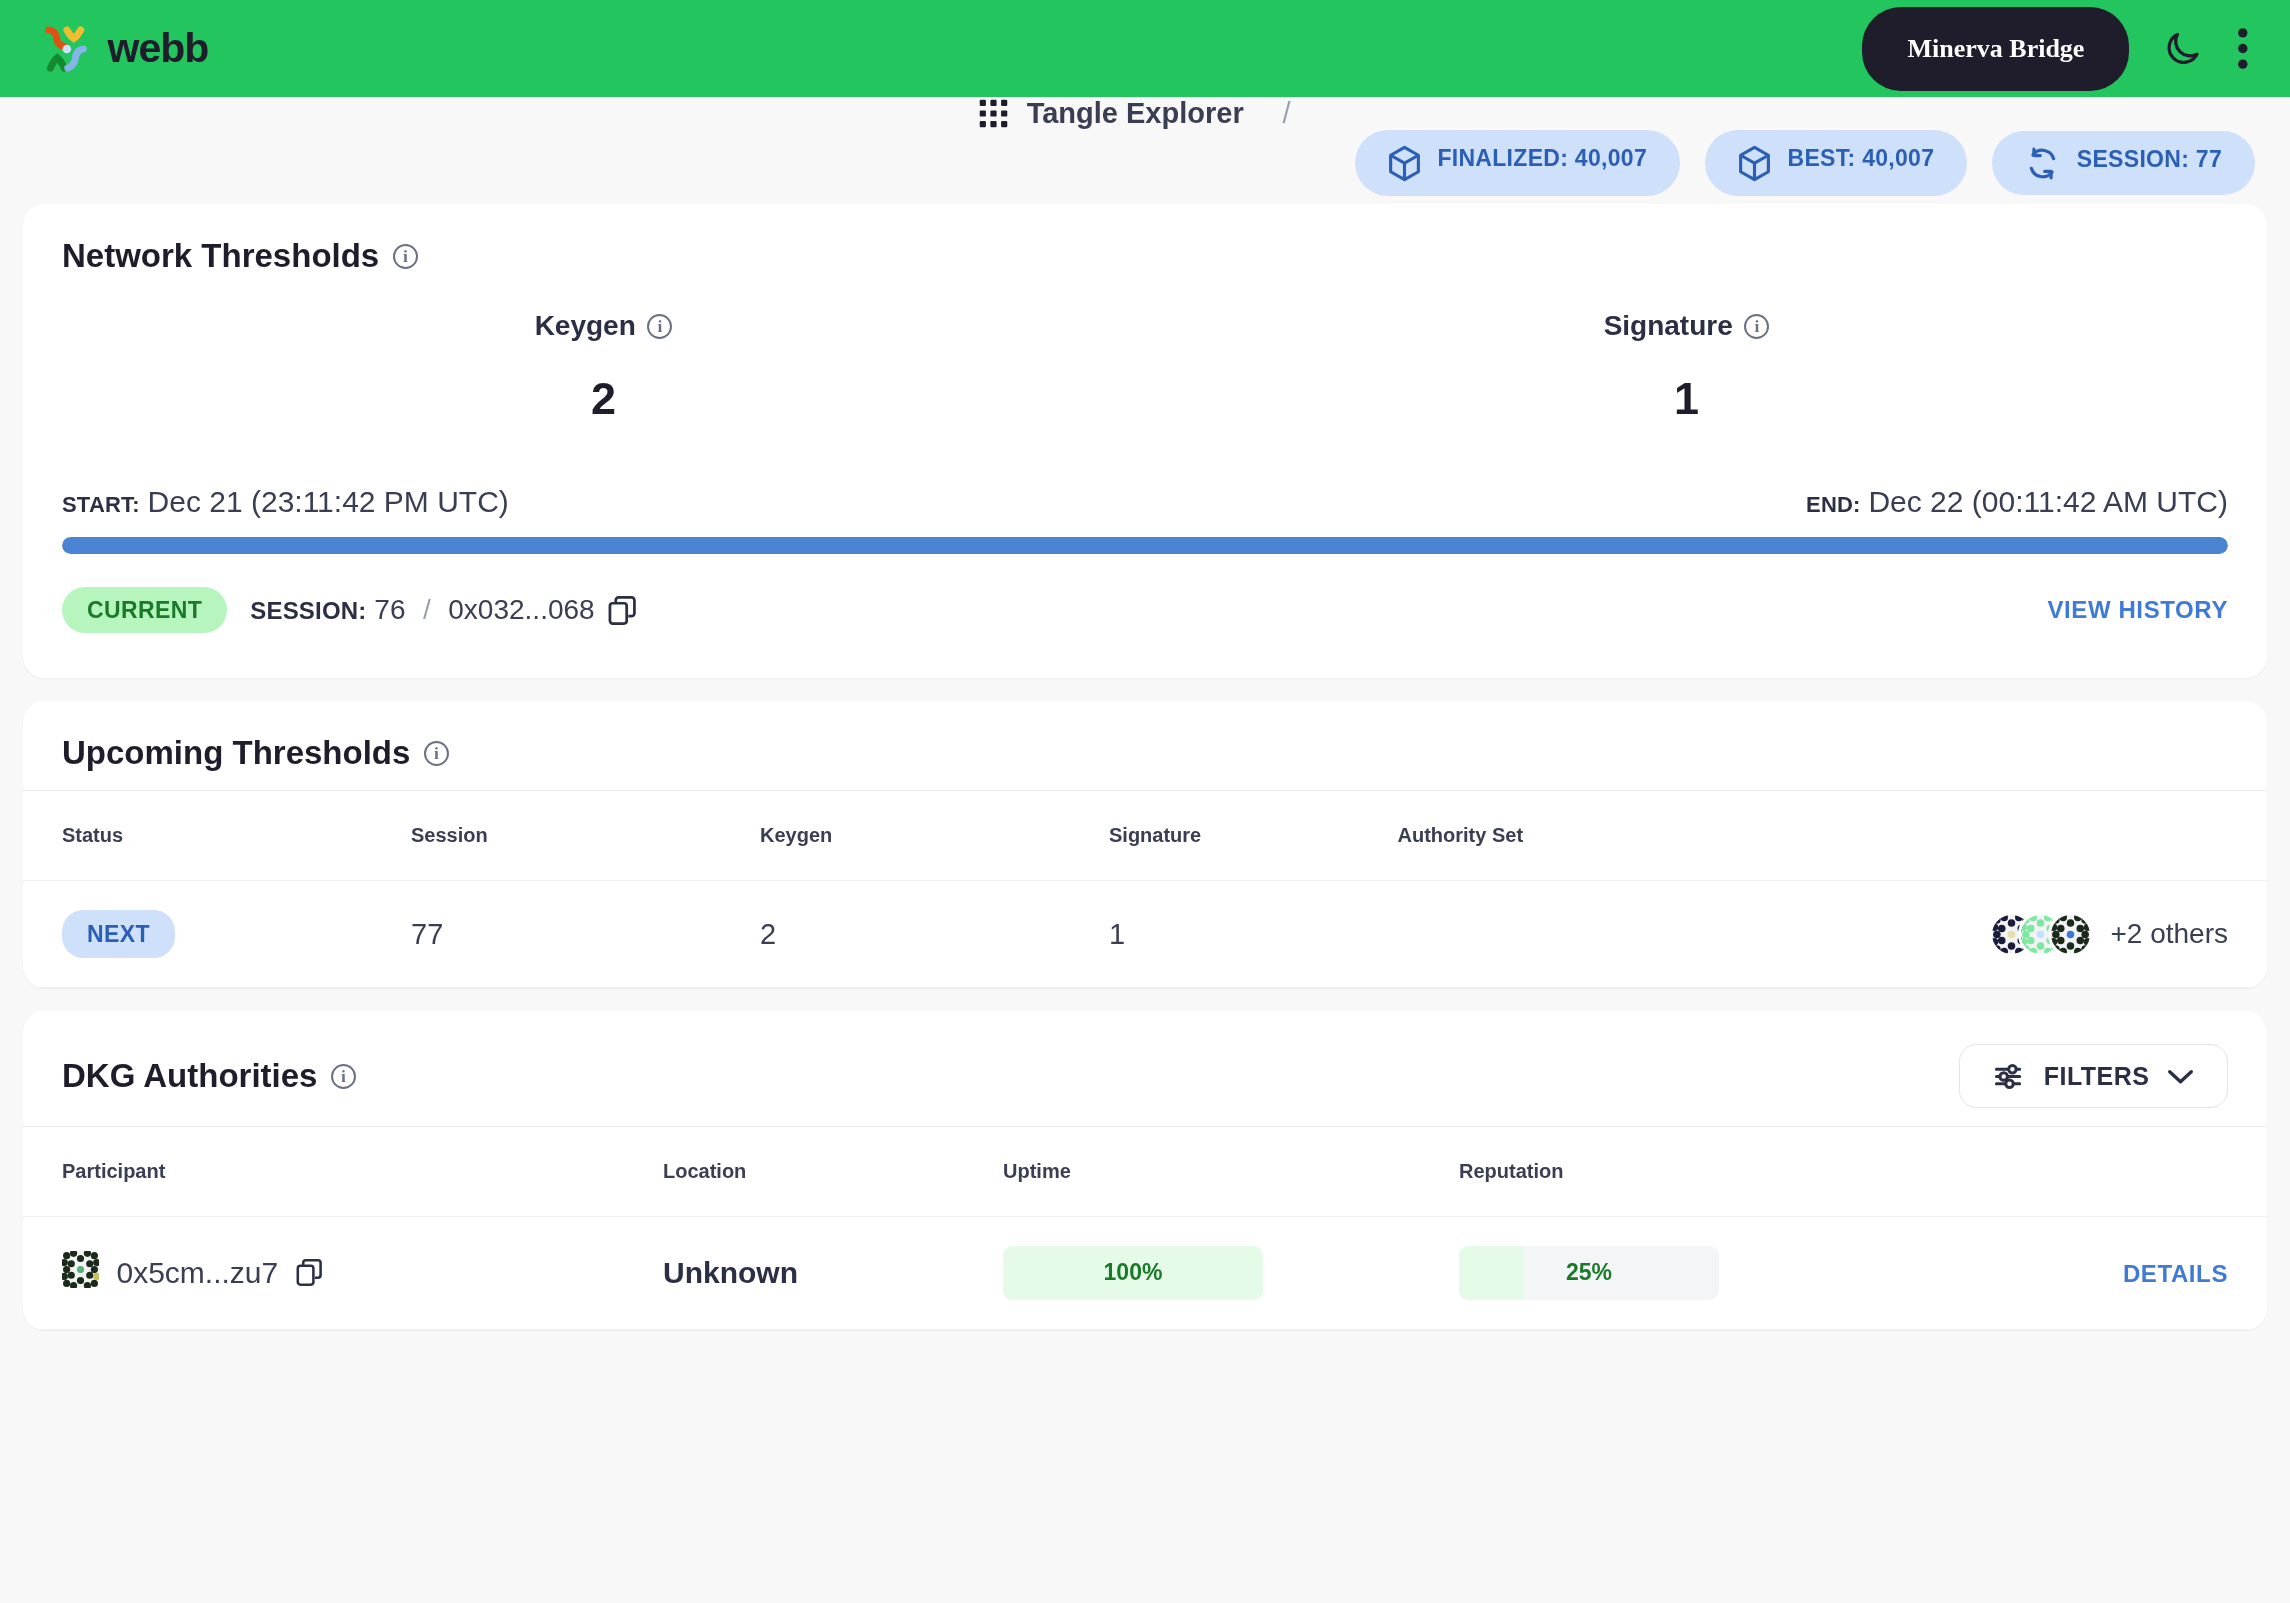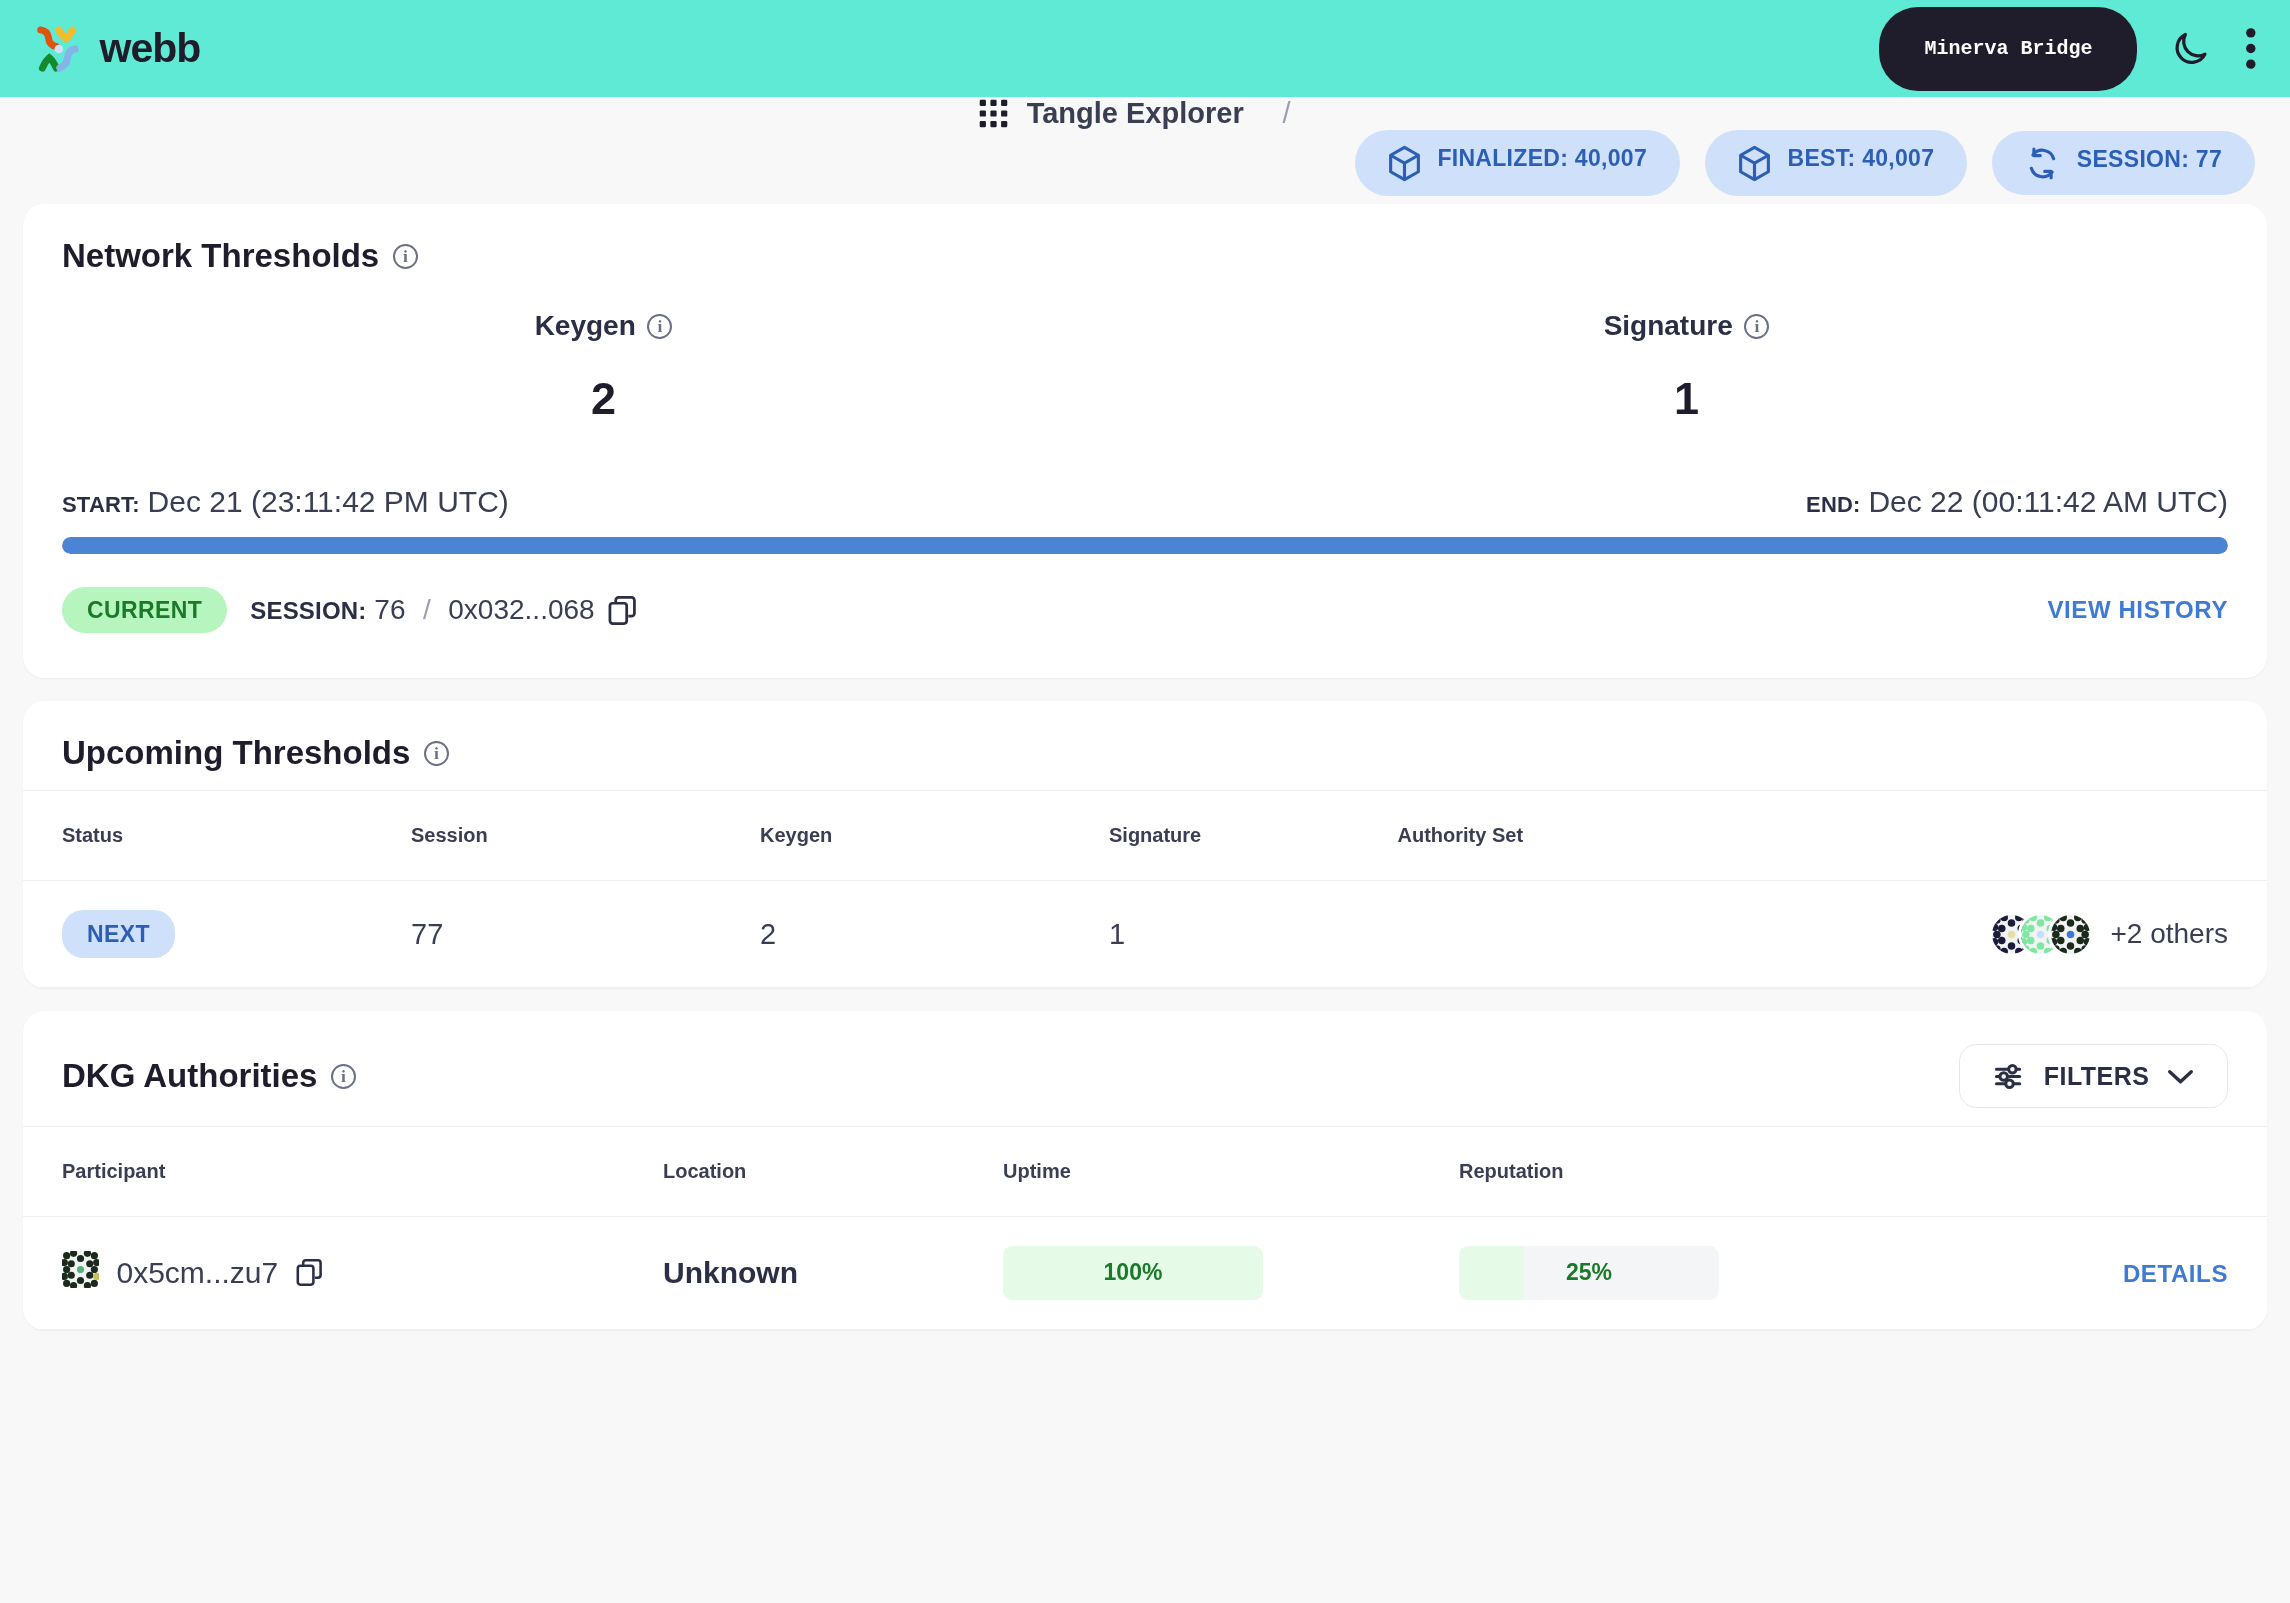--- a/index.html
+++ b/index.html
@@ -7,23 +7,23 @@
     width: 2290px; height: 1603px;
     background: #f7f8f7;
     font-family: "Liberation Sans", "DejaVu Sans", sans-serif;
     color: #1f1d2b;
     overflow: hidden;
   }
   .page { width: 2290px; height: 1603px; position: relative; background: #f7f8f7; }
 
   
   .topbar {
-    height: 97px; background: #5eead4;
+    height: 97px; background: #22c55e;
     display: flex; align-items: center;
-    padding: 0 32px;
+    padding: 0 40px;
     position: relative;
   }
   .brand { display: flex; align-items: center; gap: 15.5px; }
   .brand-logo { width: 52px; height: 52px; flex: none; }
   .brand-name { font-size: 41px; font-weight: 700; letter-spacing: -1px; color: #1f1d2b; }
 
   .tabs {
     position: absolute; left: 50%; top: 15.5px; transform: translateX(-50%);
     background: #f5f6f6; border-radius: 43px;
     display: flex; align-items: center; padding: 4.9px;
@@ -35,22 +35,22 @@
     color: #b5b8c0; white-space: nowrap; cursor: pointer;
   }
   .tab.active { background: #252836; color: #ffffff; }
 
   .top-right {
     margin-left: auto; display: flex; align-items: center; gap: 33px;
   }
   .chain-btn {
     background: #1f1d2b; color: #fff; border: none;
     border-radius: 39px; height: 84px; padding: 0 45px;
-    font-size: 20px; font-weight: 700; cursor: pointer;
-    font-family: Liberation Mono, monospace;
+    font-size: 26px; font-weight: 700; cursor: pointer;
+    font-family: Liberation Serif, serif;
   }
   .icon-btn { background: none; border: none; cursor: pointer; padding: 0; display: flex; align-items: center; }
 
   
   .crumbrow {
     height: 107px; display: flex; align-items: center;
     padding: 0 35px;
     flex-direction: column;
   }
   .crumb { display: flex; align-items: center; gap: 17.5px; }

